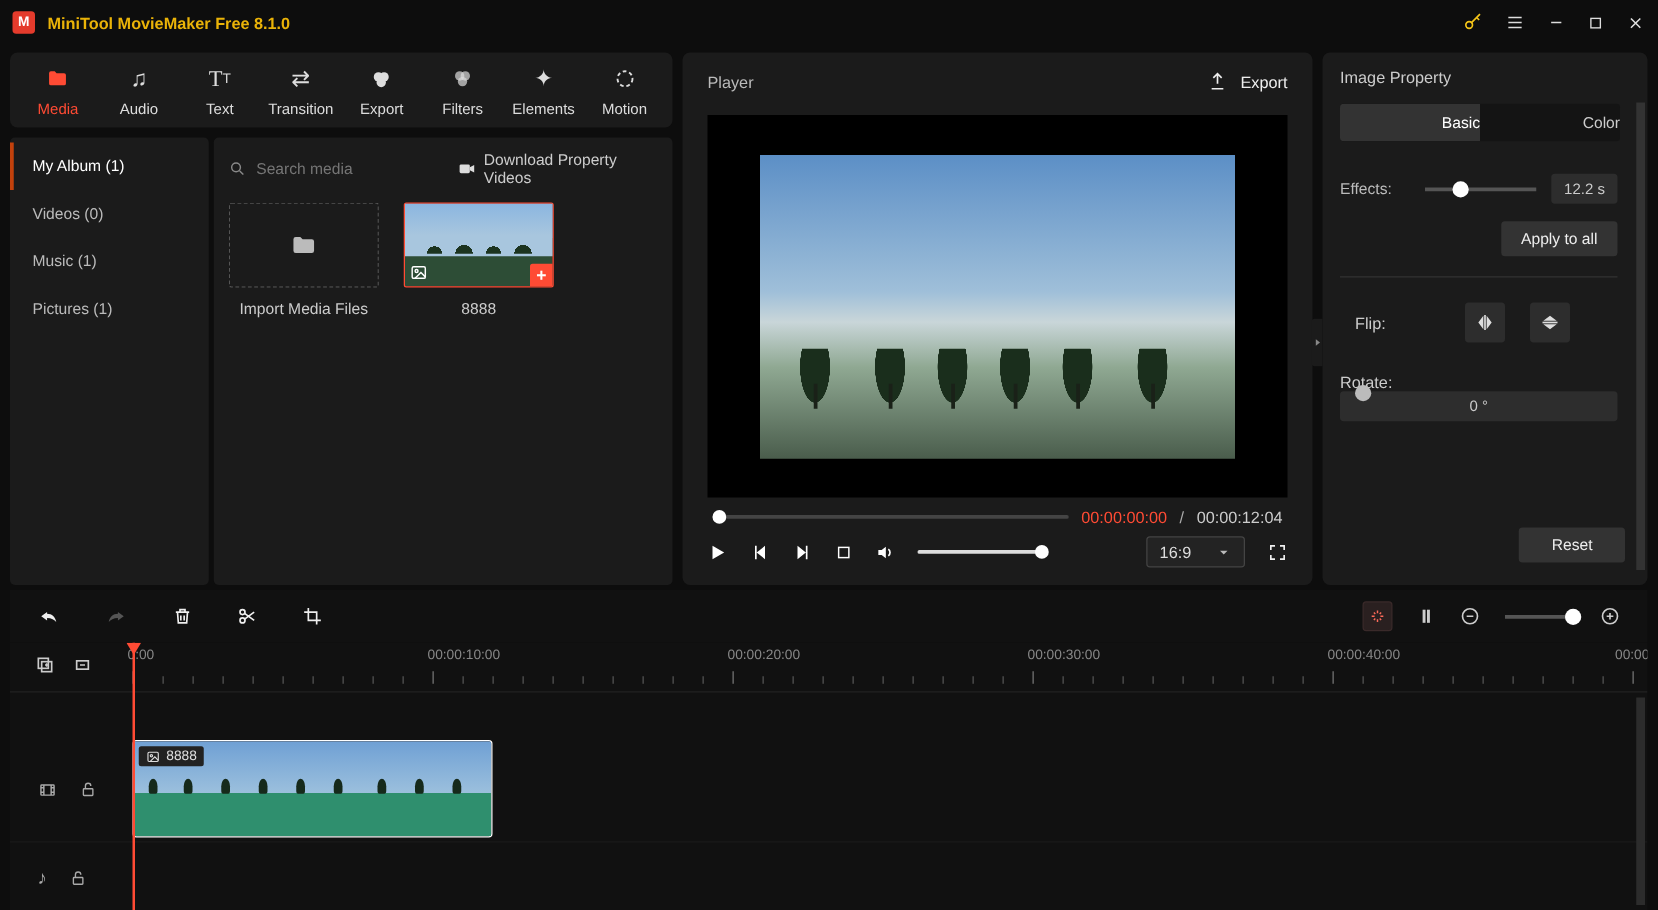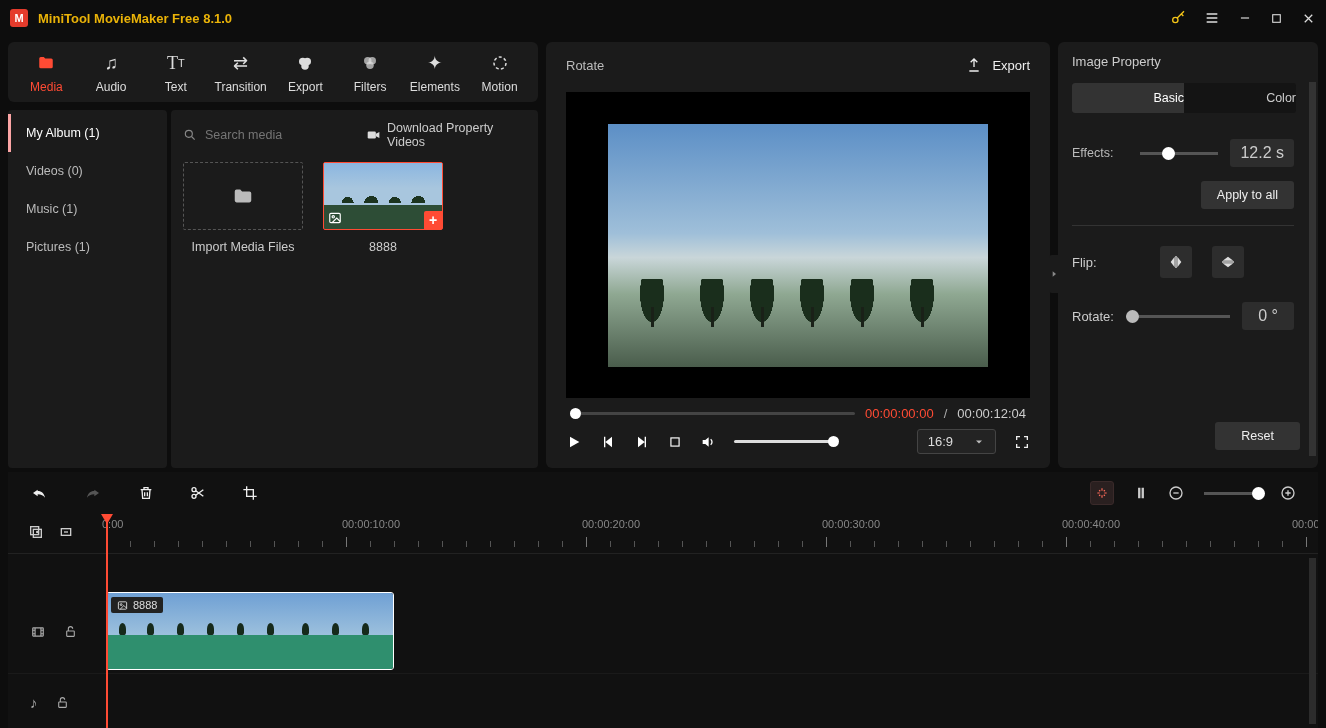--- a/index.html
+++ b/index.html
@@ -20,21 +20,21 @@
 
 .ribbon-col { flex: 0 0 530px; display:flex; flex-direction:column; }
 .tabbar { background:#1b1b1b; border-radius:6px; display:flex; padding: 10px 6px 8px 6px; gap:0; }
 .tab { flex:1; text-align:center; cursor:pointer; color:#ddd; font-size:12px; }
 .tab .ticon { font-size:18px; height:22px; display:flex; align-items:center; justify-content:center; margin-bottom:6px;}
 .tab.active { color:#ff4b34; }
 
 .media-panel { margin-top:8px; display:flex; flex:1; gap:4px; }
 .media-side { width:159px; background:#1b1b1b; border-radius:4px; padding:4px 0;}
 .side-item { padding:12px 18px; font-size:12.5px; color:#bbb; cursor:pointer; }
-.side-item.active { color:#fff; border-left:3px solid #fca5a5; padding-left:15px;}
+.side-item.active { color:#fff; border-left:3px solid #c2410c; padding-left:15px;}
 
 .media-body { flex:1; background:#1b1b1b; border-radius:4px; padding: 8px 12px 10px 12px; display:flex; flex-direction:column;}
 .media-top { display:flex; align-items:center; height:34px; }
 .search { flex:1; display:flex; color:#888;}
 .search svg { margin-right:8px; }
 .search input { background:transparent; border:none; outline:none; color:#ccc; font-size:12.5px; flex:1;}
 .dl-link { display:flex; align-items:center; gap:6px; color:#ccc; cursor:pointer; font-size:12.5px;}
 .thumb-row { display:flex; gap:20px; padding-top:10px;}
 .thumb-card { width:120px; text-align:center;}
 .thumb { width:120px; height:68px; border-radius:2px; margin-bottom:10px; position:relative; display:flex; align-items:center; justify-content:center;}
@@ -73,27 +73,27 @@
 .prop-col { flex: 0 0 260px; background:#1b1b1b; border-radius:6px; padding: 12px 4px 12px 14px; position:relative; display:flex; flex-direction:column;}
 .prop-col .header { color:#ccc; margin-bottom:14px;}
 .prop-tabs { display:flex; background:#141414; border-radius:3px; overflow:hidden; margin-right:18px;}
 .prop-tab { flex:1; text-align:right; padding:8px 0; cursor:pointer; font-size:12.5px;}
 .prop-tab.active { background:#333; color:#fff;}
 .prop-scroll { position:absolute; right:2px; top:40px; bottom:12px; width:7px; background:#333;}
 .prop-row { display:flex; align-items:center; margin-top:26px; margin-right:20px;}
 .prop-row .lbl { width:68px; color:#bbb; font-size:12.5px;}
 .dur-slider { flex:1; height:3px; background:#555; position:relative; margin-right:12px;}
 .dur-slider .dot{position:absolute; left:22px; top:-5px; width:13px; height:13px; background:#fff; border-radius:50%;}
-.dur-val { background:#2d2d2d; padding:5px 10px; border-radius:3px; font-size:16px; min-width:52px; text-align:center;}
+.dur-val { background:#2d2d2d; padding:5px 10px; border-radius:3px; font-size:12px; min-width:52px; text-align:center;}
 .btn-gray { background:#333; color:#eee; border:none; padding:7px 16px; border-radius:3px; cursor:pointer; font-size:12.5px;}
 .apply-row { display:flex; justify-content:flex-end; margin-top:14px; margin-right:20px;}
 .hr { height:1px; background:#333; margin:16px 20px 0 0;}
-.flip-row { display:flex; align-items:center; margin-top:20px; gap:20px;}
+.flip-row { display:flex; align-items:center; margin-top:20px; gap:20px;margin-left:12px;}
 .icon-btn { width:32px; height:32px; background:#2d2d2d; border-radius:3px; display:flex; align-items:center; justify-content:center; cursor:pointer;}
-.rotate-row { display:flex; align-items:center; margin-top:24px; margin-right:20px;}
+.rotate-row { display:flex; margin-top:24px; margin-right:20px;flex-direction:column;}
 .rot-slider { flex:1; height:3px; background:#555; position:relative; margin:0 12px;}
 .rot-slider .dot{position:absolute; left:0; top:-5px; width:13px;height:13px;background:#bbb;border-radius:50%;}
 .prop-spacer { flex:1; }
 .reset-row { display:flex; justify-content:flex-end; margin-right:14px; margin-bottom:6px;}
 .collapse-handle{ position:absolute; left:-9px; top:50%; width:9px; height:38px; background:#1b1b1b; display:flex; align-items:center; justify-content:center; border-radius:3px 0 0 3px;}
 
 
 .tl-toolbar { height:42px; display:flex; align-items:center; padding:0 22px; gap:36px; background:#111; margin:4px 8px 0 8px;}
 .tl-toolbar .tb-btn { cursor:pointer; color:#ccc;}
 .tb-dis { color:#555;}
@@ -252,21 +252,21 @@
             </div>
             <div class="thumb-label">8888</div>
           </div>
         </div>
       </div>
     </div>
   </div>
 
   <div class="player-col">
     <div class="player-header">
-      <span class="label">Rotate</span>
+      <span class="label">Player</span>
       <div class="export-btn">
         <svg width="16" height="16" viewBox="0 0 24 24" fill="none" stroke="#eee" stroke-width="2">
             <path d="M12 3v12M7 8l5-5 5 5M5 21h14"></path>
           </svg>
         <span>Export</span>
       </div>
     </div>
     <div class="preview-stage">
       <div class="preview-img">
         <div class="tree-row">

